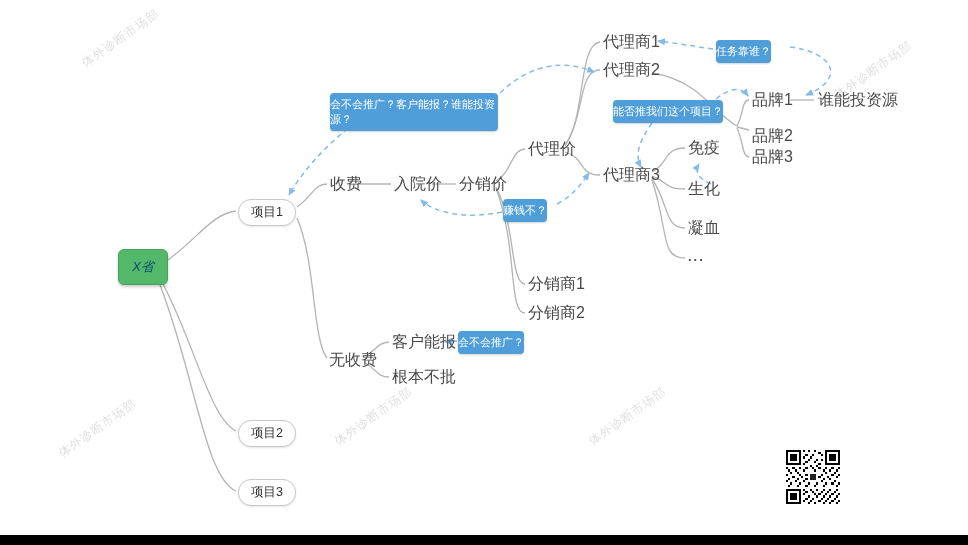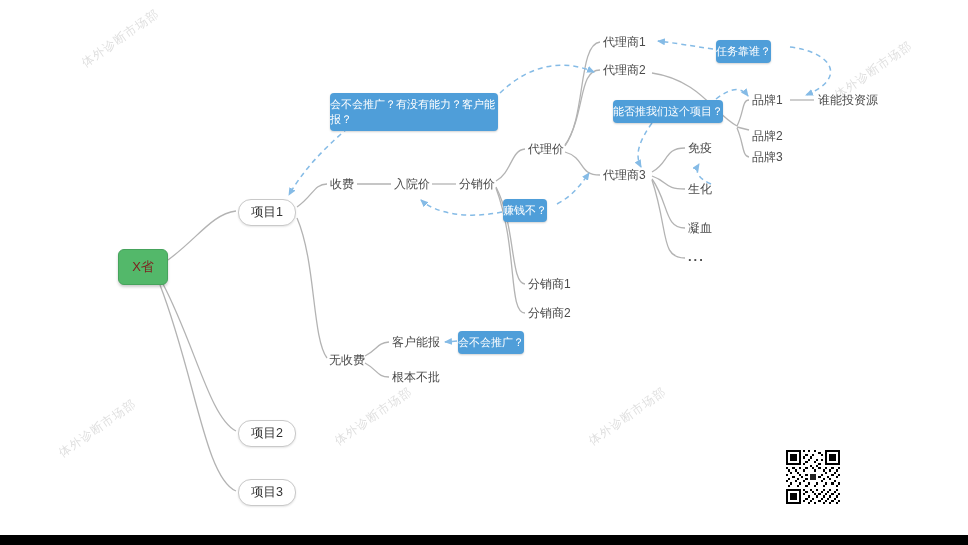--- a/index.html
+++ b/index.html
@@ -10,31 +10,31 @@
   .title {
     position:absolute; left:96px; top:14px;
     font-size:23px; font-weight:800; color:#000; letter-spacing:0.5px;
     white-space:nowrap;
   }
   svg.lines { position:absolute; left:0; top:0; pointer-events:none; }
   .root-node {
     position:absolute; left:118px; top:249px; width:48px; height:34px;
     line-height:34px; text-align:center;
     background:#53b86a; border:1px solid #46a35c; border-radius:6px;
-    color:#7f1d1d; font-size:13px; box-shadow:0 2px 3px rgba(0,0,0,.2);
+    color:#0c4a6e; font-size:13px; box-shadow:0 2px 3px rgba(0,0,0,.2);font-style:italic;
   }
   .box {
     position:absolute; width:56px; height:25px; line-height:25px;
     text-align:center; background:#fff; border:1px solid #c9c9c9;
     border-radius:13px; font-size:12.5px; color:#333;
     box-shadow:0 1px 2px rgba(0,0,0,.10);
   }
   .tnode {
     position:absolute; transform:translateY(-50%);
-    font-size:12px; color:#4a4a4a; white-space:nowrap;
+    font-size:16px; color:#4a4a4a; white-space:nowrap;
   }
   .ellipsis-node { font-weight:700; letter-spacing:2px; font-size:13px; }
   .callout {
     position:absolute; background:#4f9ed9; color:#fff; font-size:11px;
     padding:4px 0; border-radius:4px; white-space:nowrap;
     box-shadow:0 1px 2px rgba(0,0,0,.18); line-height:15px;
   }
   .callout.multiline { white-space:normal; width:168px; }
   .wm {
     position:absolute; color:rgba(110,110,110,.22); font-size:12px;
@@ -128,21 +128,21 @@
   <div class="tnode" style="left:688px;top:189px">生化</div>
   <div class="tnode" style="left:688px;top:228px">凝血</div>
   <div class="tnode ellipsis-node" style="left:688px;top:256px">...</div>
   <div class="tnode" style="left:528px;top:284px">分销商1</div>
   <div class="tnode" style="left:528px;top:313px">分销商2</div>
 
   <div class="tnode" style="left:329px;top:360px">无收费</div>
   <div class="tnode" style="left:392px;top:342px">客户能报</div>
   <div class="tnode" style="left:392px;top:377px">根本不批</div>
 
-  <div class="callout multiline" style="left:330px;top:93px">会不会推广？有没有能力？客户能报？</div>
+  <div class="callout multiline" style="left:330px;top:93px">会不会推广？客户能报？谁能投资源？</div>
   <div class="callout" style="left:716px;top:40px">任务靠谁？</div>
   <div class="callout" style="left:613px;top:100px">能否推我们这个项目？</div>
   <div class="callout" style="left:503px;top:199px">赚钱不？</div>
   <div class="callout" style="left:458px;top:331px">会不会推广？</div>
 
 
   <svg class="qr" viewBox="0 0 25 25" shape-rendering="crispEdges">
     <rect x="0" y="0" width="25" height="25" fill="#fff"></rect>
     <rect x="0" y="0" width="7" height="7" fill="#000"></rect>
     <rect x="1" y="1" width="5" height="5" fill="#fff"></rect>

